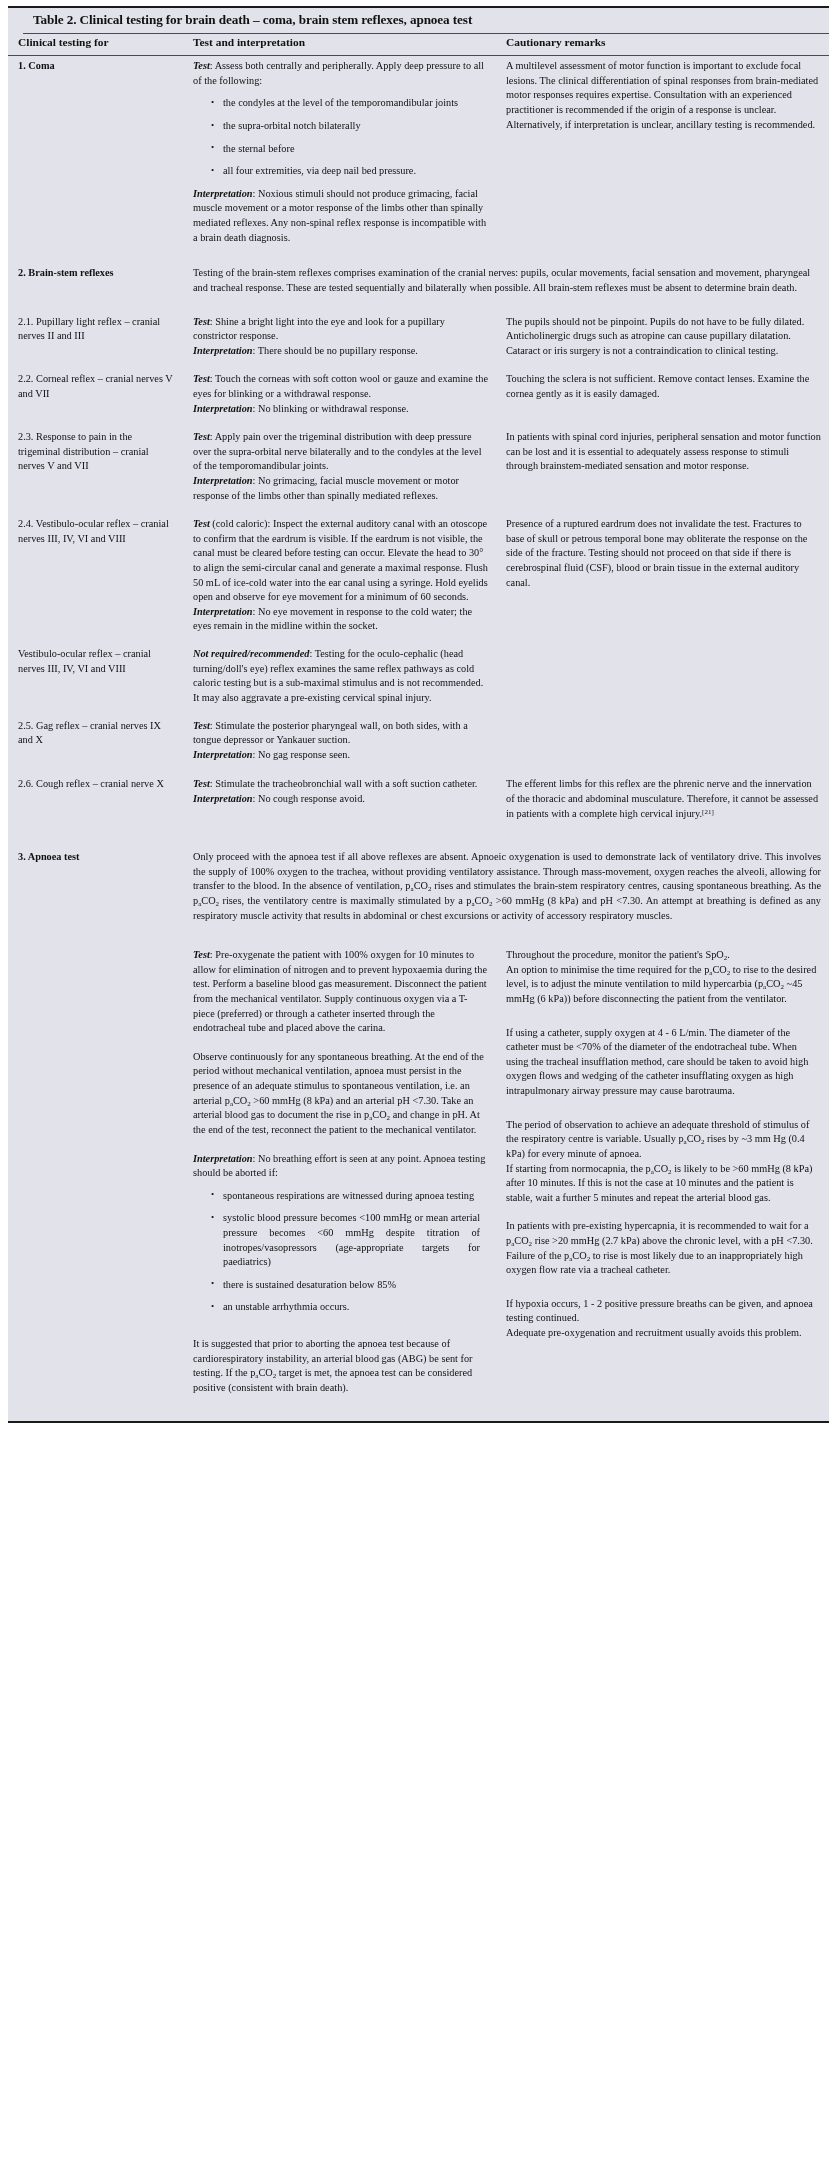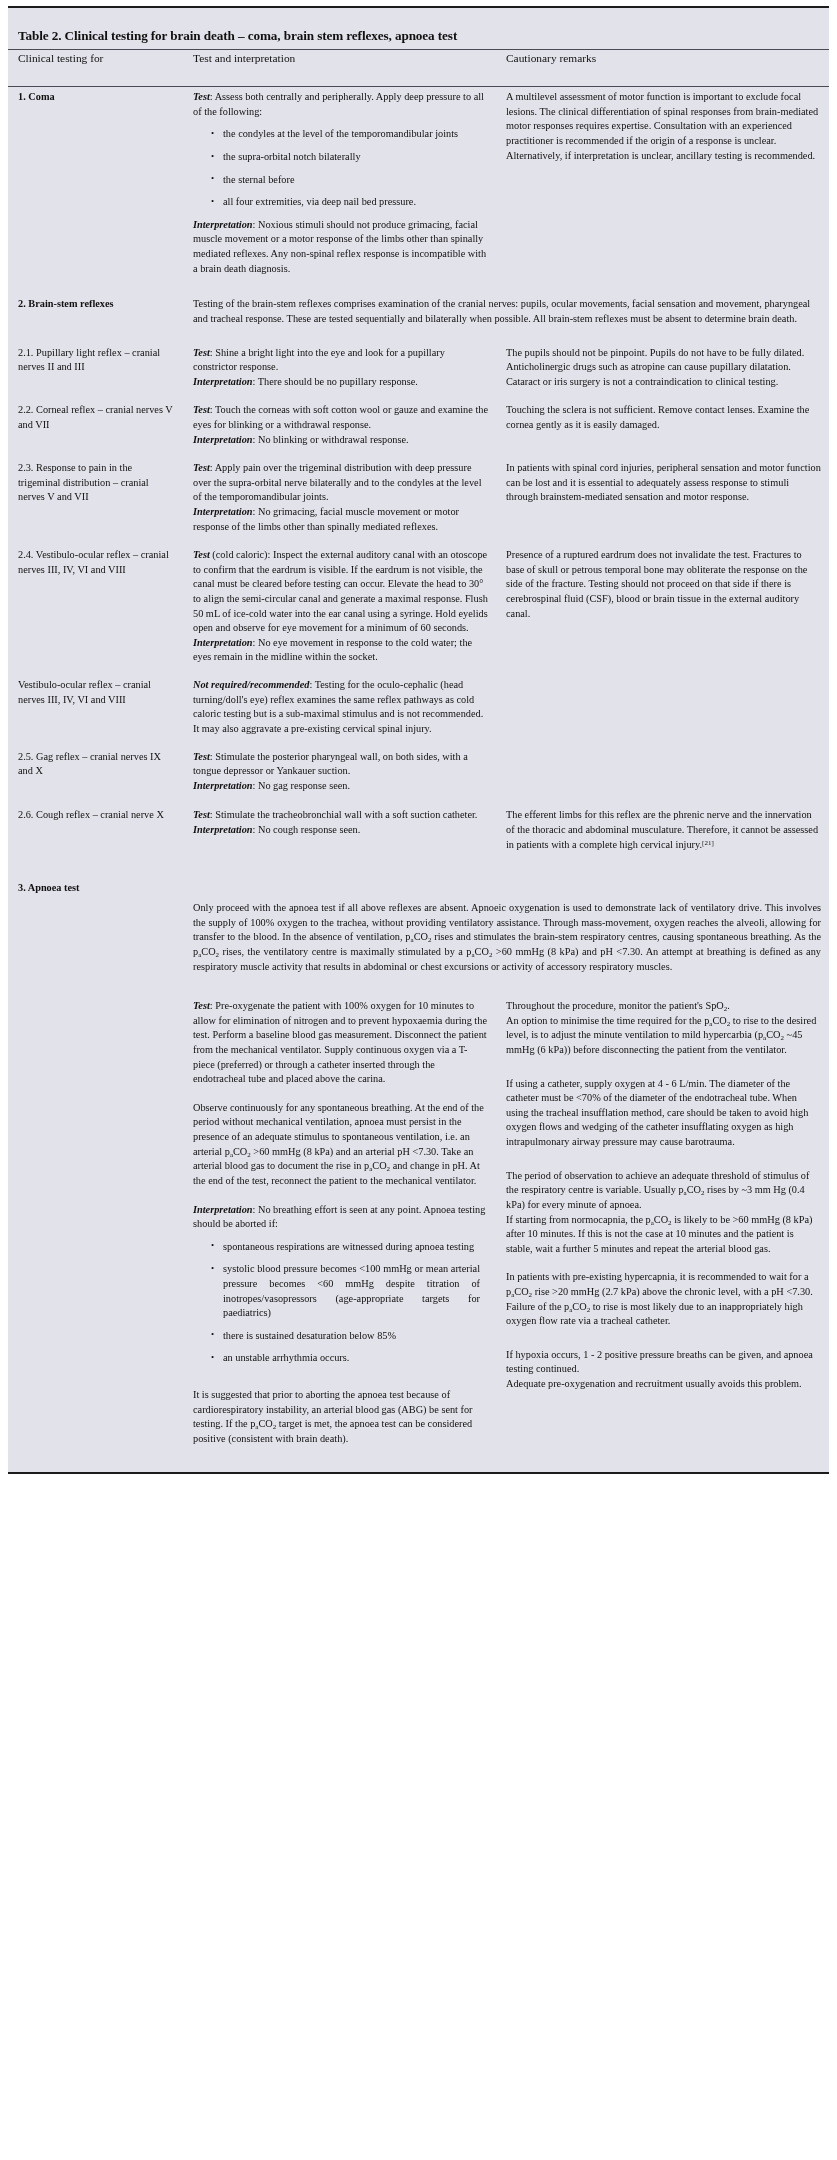--- a/index.html
+++ b/index.html
@@ -23,39 +23,40 @@
   .table-wrap {
     background: #e2e2ea;
     border-top: 2.5px solid #1b1b1b;
     border-bottom: 2.5px solid #1b1b1b;
     padding: 0;
   }
   .table-title {
     font-size: 13.2px;
     font-weight: bold;
     letter-spacing: -0.1px;
-    padding: 20px 8px 4px 10px;
+    padding: 4px 8px 4px 10px;
     color: #111;
     border-bottom: 1.2px solid #4a4a55;
     line-height: 1.25;
+    margin-left: 15px;
   }
   table.tbl {
     width: 100%;
     border-collapse: collapse;
     table-layout: fixed;
   }
   table.tbl col.c1 { width: 175px; }
   table.tbl col.c2 { width: 313px; }
   table.tbl col.c3 { width: 333px; }
 
   table.tbl thead th {
     text-align: left;
     font-size: 11.4px;
-    font-weight: normal;
-    padding: 2px 8px 21px 10px;
+    font-weight: bold;
+    padding: 2px 8px 6px 10px;
     border-bottom: 1.4px solid #4a4a55;
     vertical-align: bottom;
     line-height: 1.2;
   }
   table.tbl td {
     vertical-align: top;
     font-size: 10.3px;
     line-height: 1.42;
     padding: 3px 8px 3px 10px;
   }
@@ -83,21 +84,21 @@
     margin: 8px;
     line-height: 1.42;
   }
   ul.bul li::before {
     content: "\2022";
     position: absolute;
     left: -12px;
     top: -0.5px;
     font-size: 9px;
   }
-  .just { text-align: justify; margin-top: 20px; }
+  .just { text-align: justify; }
   sub { font-size: 0.68em; line-height: 0; vertical-align: -0.28em; }
   sup { font-size: 0.68em; line-height: 0; vertical-align: 0.45em; }
 </style>
 </head>
 <body>
 
 <div class="page">
   <div class="table-wrap">
 
     <div class="table-title">Table 2. Clinical testing for brain death – coma, brain stem reflexes, apnoea test</div>
@@ -203,21 +204,21 @@
           </td>
           <td style="padding-top:10px">
             <p></p>
           </td>
         </tr>
 
         <tr>
           <td class="col1 plain" style="padding-top:12px">2.6. Cough reflex – cranial nerve X</td>
           <td style="padding-top:12px">
             <p><em class="lbl">Test</em><span>: Stimulate the tracheobronchial wall with a soft suction catheter.</span></p>
-            <p><em class="lbl">Interpretation</em><span>: No cough response seen.</span></p>
+            <p><em class="lbl">Interpretation</em><span>: No cough response avoid.</span></p>
           </td>
           <td style="padding-top:12px">
             <p><span>The efferent limbs for this reflex are the phrenic nerve and the innervation of the thoracic and abdominal musculature. Therefore, it cannot be assessed in patients with a complete high cervical injury.</span><sup>[21]</sup></p>
           </td>
         </tr>
 
         <tr>
           <td class="col1" style="padding-top:26px">3. Apnoea test</td>
           <td colspan="2" style="padding-top:26px">
             <p class="just"><span>Only proceed with the apnoea test if all above reflexes are absent. Apnoeic oxygenation is used to demonstrate lack of ventilatory drive. This involves the supply of 100% oxygen to the trachea, without providing ventilatory assistance. Through mass-movement, oxygen reaches the alveoli, allowing for transfer to the blood. In the absence of ventilation, p</span><sub>a</sub><span>CO</span><sub>2</sub><span> rises and stimulates the brain-stem respiratory centres, causing spontaneous breathing. As the p</span><sub>a</sub><span>CO</span><sub>2</sub><span> rises, the ventilatory centre is maximally stimulated by a p</span><sub>a</sub><span>CO</span><sub>2</sub><span> &gt;60 mmHg (8 kPa) and pH &lt;7.30. An attempt at breathing is defined as any respiratory muscle activity that results in abdominal or chest excursions or activity of accessory respiratory muscles.</span></p>

